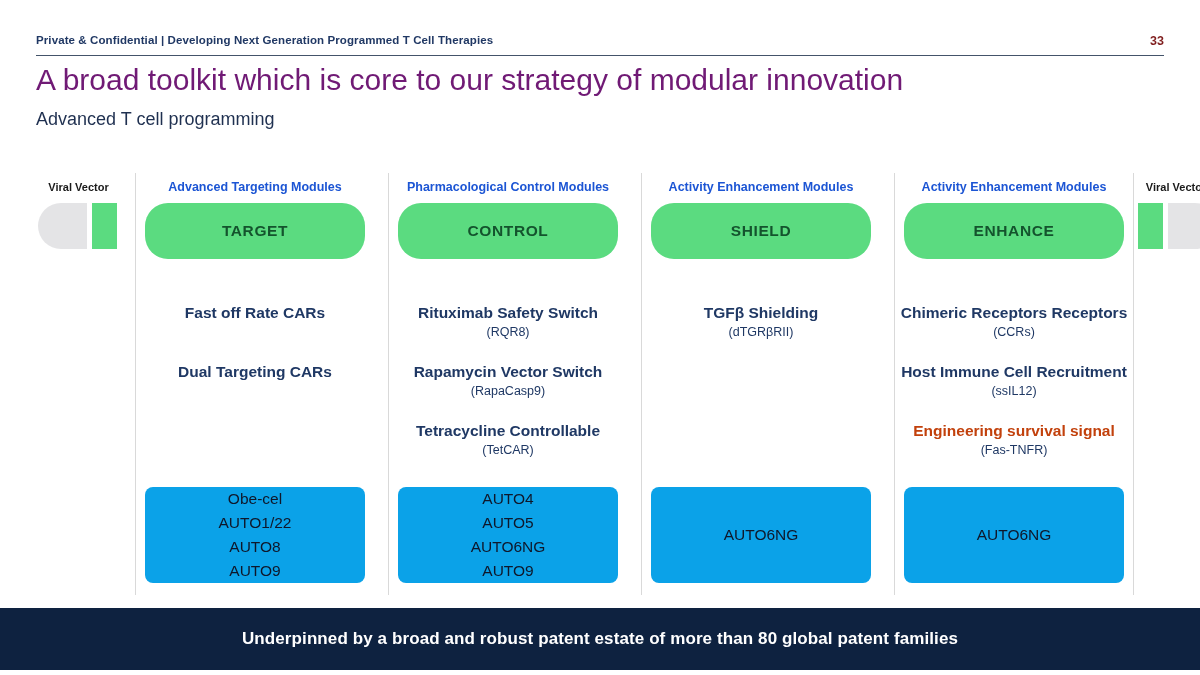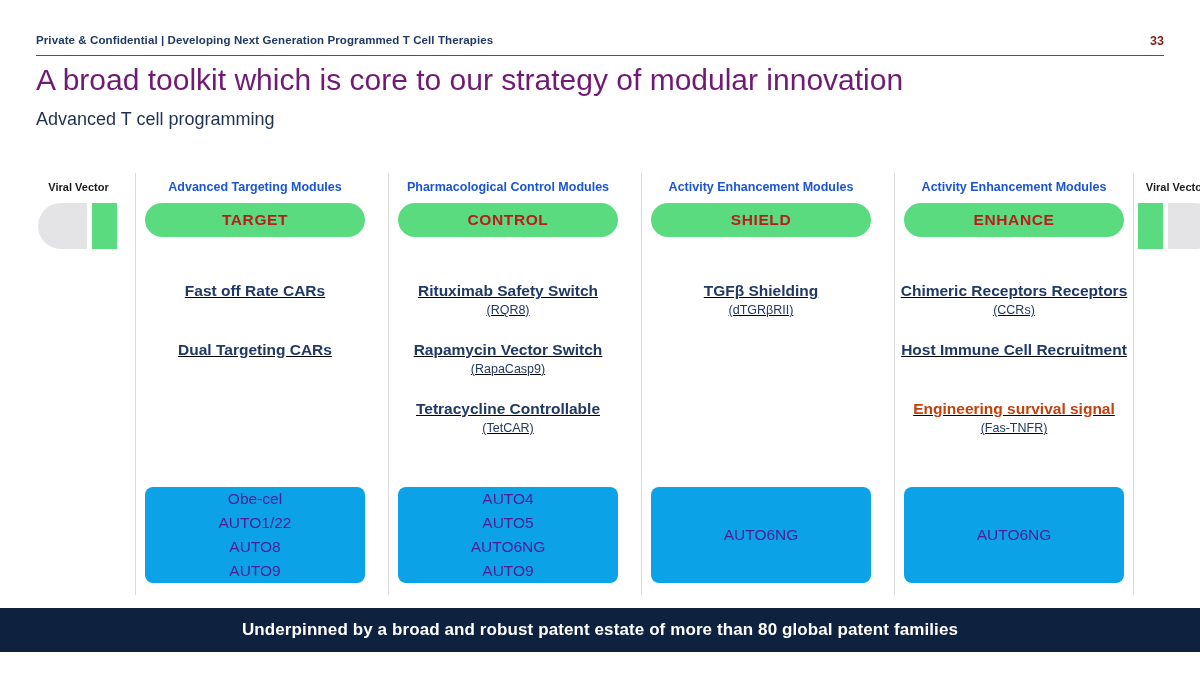--- a/index.html
+++ b/index.html
@@ -61,48 +61,48 @@
   }
   .vpill-gray-right {
     width:50px; height:46px; background:#E4E4E6;
     border-radius:0 23px 23px 0;
   }
   .vpill-green { width:25px; height:46px; background:#5BDB80; }
   .vpill-gap { width:5px; height:46px; background:transparent; }
 
   
   .pill {
-    height:34px; margin:0 9px; border-radius:23px;
-    background:#5BDB80; color:#b91c1c;
+    height:56px; margin:0 9px; border-radius:23px;
+    background:#5BDB80; color:#14532d;
     display:flex; align-items:center; justify-content:center;
     font-size:15.5px; font-weight:700; letter-spacing:.6px;
   }
 
   
-  .content { flex:1; padding-top:43px; text-align:center;text-decoration:underline; }
+  .content { flex:1; padding-top:43px; text-align:center; }
   .item { height:59px; }
   .item-main {
     font-size:15.5px; font-weight:600; color:#1F3864;
     line-height:21px; white-space:nowrap;
   }
   .item-main.dark { color:#c2410c; }
   .item-sub { font-size:12.5px; font-weight:400; color:#1F3864; line-height:18px; }
 
   
   .program-box {
     height:96px; margin:0 9px 12px; border-radius:8px;
-    background:#0BA2E8; color:#4c1d95;
+    background:#0BA2E8; color:#0f172a;
     display:flex; flex-direction:column; align-items:center; justify-content:center;
     overflow:hidden;
   }
   .program-line { font-size:15.5px; line-height:24px; white-space:nowrap; }
 
   
   .footer-banner {
-    position:absolute; left:0; right:0; top:608px; height:44px;
+    position:absolute; left:0; right:0; top:608px; height:62px;
     background:#0E2240; color:#ffffff;
     display:flex; align-items:center; justify-content:center;
   }
   .footer-text { font-size:17px; font-weight:700; letter-spacing:.1px; }
 </style>
 </head>
 <body>
 
 <div class="slide">
 
@@ -197,20 +197,21 @@
         <span class="module-label">Activity Enhancement Modules</span>
       </div>
       <div class="pill">ENHANCE</div>
       <div class="content">
         <div class="item">
           <div class="item-main">Chimeric Receptors Receptors</div>
           <div class="item-sub">(CCRs)</div>
         </div>
         <div class="item">
           <div class="item-main">Host Immune Cell Recruitment</div>
+          <div class="item-sub">(ssIL12)</div>
         </div>
         <div class="item">
           <div class="item-main dark">Engineering survival signal</div>
           <div class="item-sub">(Fas-TNFR)</div>
         </div>
       </div>
       <div class="program-box">
         <div class="program-line">AUTO6NG</div>
       </div>
     </div>

